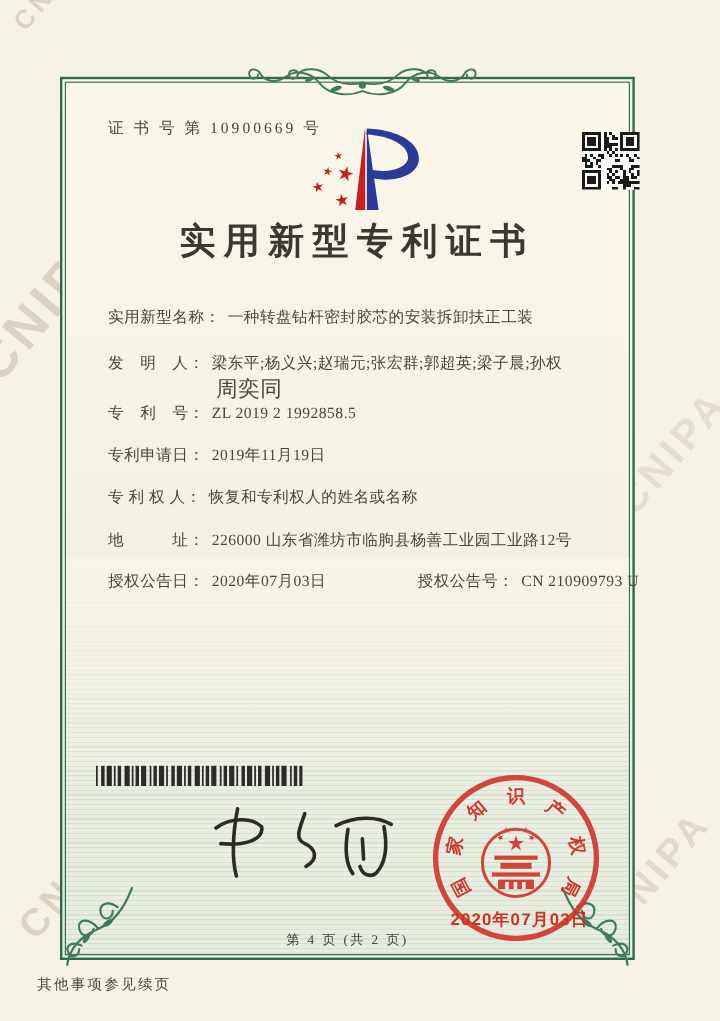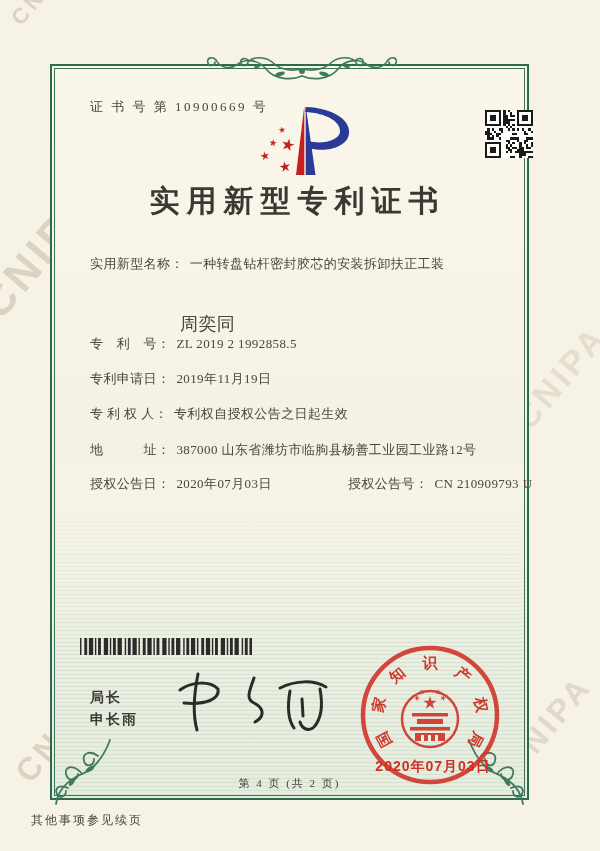--- a/index.html
+++ b/index.html
@@ -262,32 +262,35 @@
       <rect x="20" y="15" width="1" height="1" fill="#1a1a1a"></rect>
       <rect x="20" y="18" width="1" height="1" fill="#1a1a1a"></rect>
       <rect x="20" y="20" width="1" height="1" fill="#1a1a1a"></rect>
     </svg>
 
   <div class="title">实用新型专利证书</div>
 
   <div class="field" style="top:188px;">
     <span class="lbl">实用新型名称：</span><span class="val">一种转盘钻杆密封胶芯的安装拆卸扶正工装</span>
   </div>
+  <div class="field" style="top:227px;">
+    <span class="lbl">发　明　人：</span><span class="val">梁东平;杨义兴;赵瑞元;张宏群;郭超英;梁子晨;孙权</span>
+  </div>
   <div class="cont-line" style="top:246px;">周奕同</div>
   <div class="field" style="top:268px;">
     <span class="lbl">专　利　号：</span><span class="val">ZL 2019 2 1992858.5</span>
   </div>
   <div class="field" style="top:303px;">
     <span class="lbl">专利申请日：</span><span class="val">2019年11月19日</span>
   </div>
   <div class="field" style="top:338px;">
-    <span class="lbl">专 利 权 人：</span><span class="val">专利权自授权公告之日起生效</span>
+    <span class="lbl">专 利 权 人：</span><span class="val">恢复和专利权人的姓名或名称</span>
   </div>
   <div class="field" style="top:374px;">
-    <span class="lbl">地　　　址：</span><span class="val">387000 山东省潍坊市临朐县杨善工业园工业路12号</span>
+    <span class="lbl">地　　　址：</span><span class="val">226000 山东省潍坊市临朐县杨善工业园工业路12号</span>
   </div>
   <div class="field" style="top:408px;">
     <span class="lbl">授权公告日：</span><span class="val">2020年07月03日</span>
     <span class="grant-right">
       <span class="lbl">授权公告号：</span><span class="val">CN 210909793 U</span>
     </span>
   </div>
 
 
   <svg class="barcode" id="barcode-svg" viewBox="0 0 120 17" preserveAspectRatio="none">
@@ -326,24 +329,20 @@
       <rect x="107.80000000000004" y="0" width="3" height="17" fill="#2a2a28"></rect>
       <rect x="112.80000000000004" y="0" width="1" height="17" fill="#2a2a28"></rect>
       <rect x="115.00000000000004" y="0" width="2" height="17" fill="#2a2a28"></rect>
       <rect x="118.20000000000005" y="0" width="3" height="17" fill="#2a2a28"></rect>
       <rect x="122.40000000000005" y="0" width="1" height="17" fill="#2a2a28"></rect>
       <rect x="125.40000000000005" y="0" width="2" height="17" fill="#2a2a28"></rect>
       <rect x="128.60000000000005" y="0" width="3" height="17" fill="#2a2a28"></rect>
       <rect x="132.80000000000004" y="0" width="1" height="17" fill="#2a2a28"></rect>
     </svg>
 
-  <div class="signoff">
-    <div>局长</div>
-    <div>申长雨</div>
-  </div>
 
   <svg class="signature" viewBox="0 0 180 82">
     <g fill="none" stroke="#2b2b28" stroke-width="3" stroke-linecap="round">
       <path d="M36,10 C32,30 31,52 35,66"></path>
       <path d="M18,26 C30,17 48,17 56,25 C58,35 44,41 22,39"></path>
       <path d="M92,14 C88,26 83,35 92,39 C101,43 104,52 93,58"></path>
       <path d="M118,24 C134,16 152,16 164,23"></path>
       <path d="M128,27 C125,44 127,57 132,64"></path>
       <path d="M158,25 C161,41 159,55 152,63 C147,68 140,65 138,58"></path>
       <path d="M140,35 L141,52"></path>

